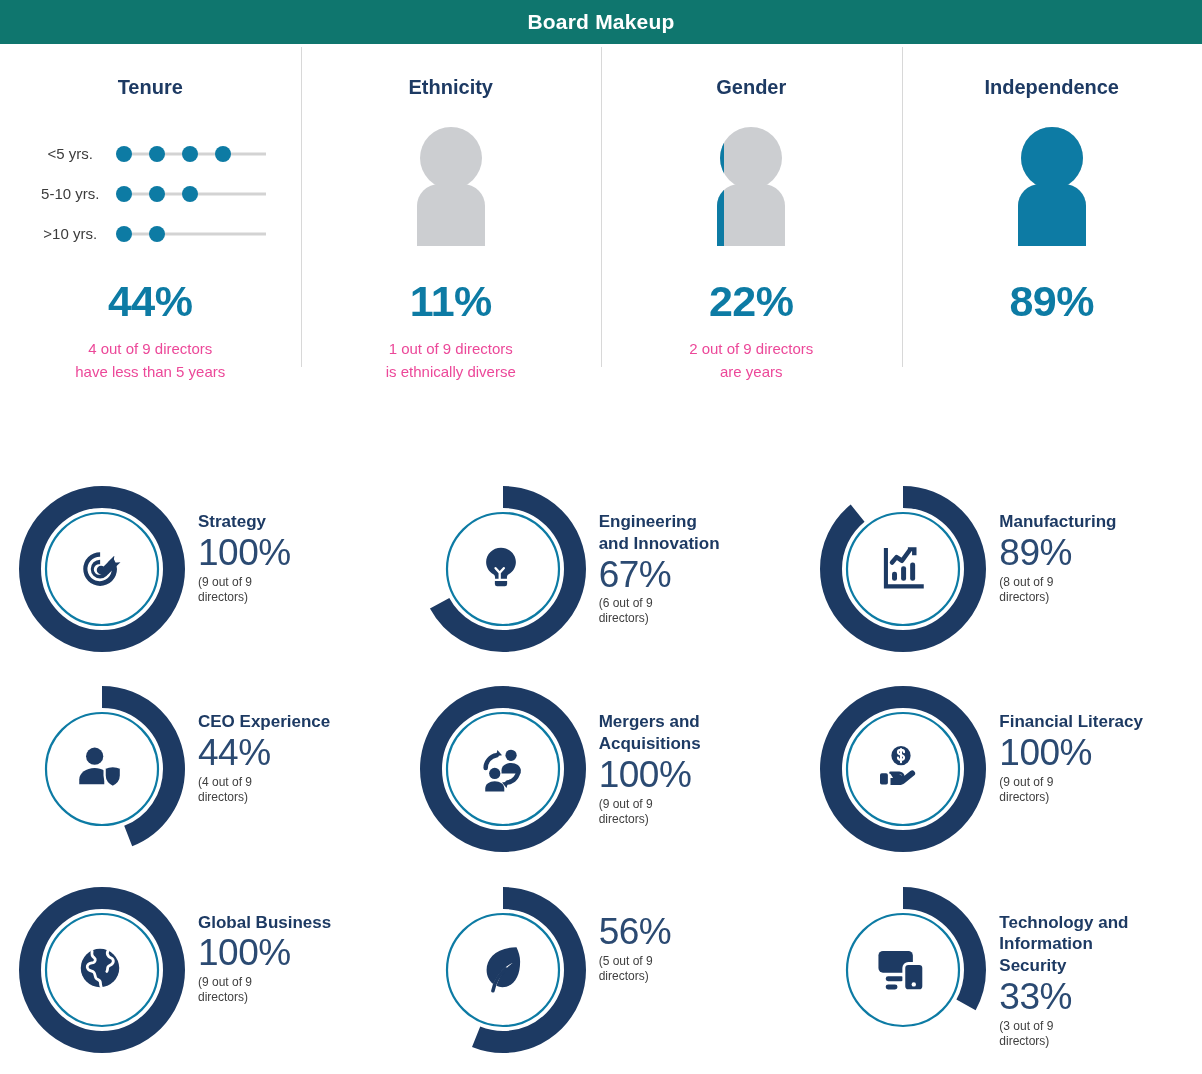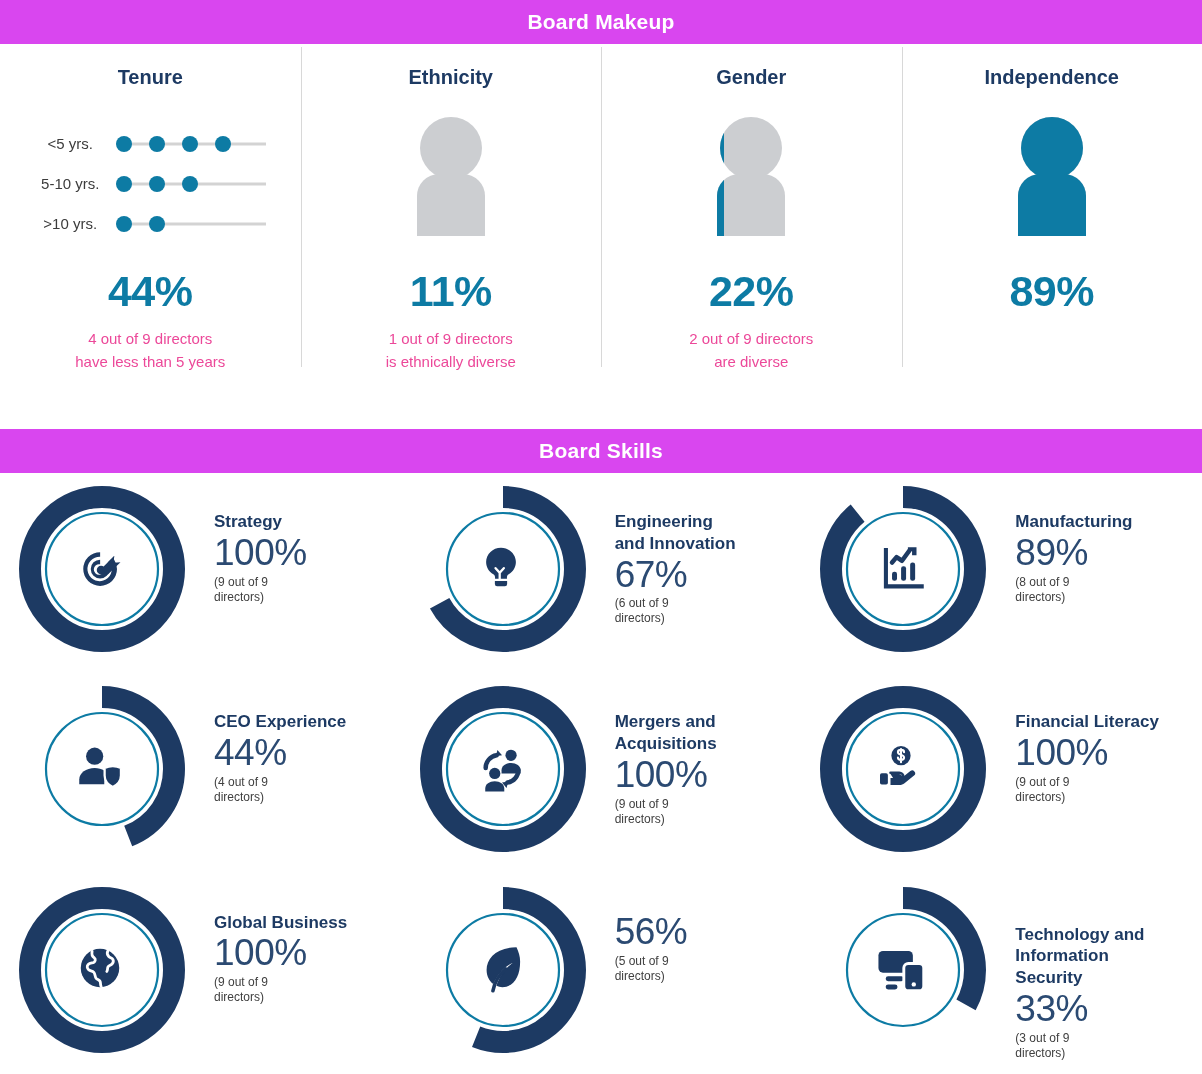--- a/index.html
+++ b/index.html
@@ -9,21 +9,21 @@
     height: 1074px;
     background: #ffffff;
     font-family: "Liberation Sans", sans-serif;
     overflow: hidden;
   }
 
   .page { position: relative; width: 1202px; height: 1074px; background:#fff; }
 
   
   .section-bar {
-    background: #d946ef;
+    background: #0f766e;
     color: #ffffff;
     text-align: center;
     font-weight: bold;
     font-size: 21px;
     letter-spacing: .2px;
     line-height: 44px;
     height: 44px;
     width: 1202px;
   }
   #board-makeup-bar { position: absolute; top: 0; left: 0; }
@@ -35,21 +35,21 @@
     top: 44px; left: 0;
     width: 1202px; height: 385px;
     display: flex;
   }
   .makeup-card {
     position: relative;
     flex: 1 1 0;
     display: flex;
     flex-direction: column;
     align-items: center;
-    padding-top: 22px;
+    padding-top: 32px;
   }
   .makeup-card + .makeup-card::before {
     content: "";
     position: absolute;
     left: 0; top: 3px;
     width: 1px; height: 320px;
     background: #d8d8d8;
   }
   .makeup-title {
     font-size: 20px;
@@ -127,21 +127,20 @@
     width: 1202px;
     height: 601px;
     display: grid;
     grid-template-columns: repeat(3, 1fr);
     grid-template-rows: repeat(3, 1fr);
   }
   .skill-cell {
     display: flex;
     align-items: flex-start;
     padding-left: 18px;
-    gap: 16px;
   }
   .donut-wrap {
     position: relative;
     width: 168px;
     height: 168px;
     flex: 0 0 168px;
     margin-top: 12px;
   }
   .donut-wrap svg { display: block; }
   .donut-icon {
@@ -271,21 +270,21 @@
             <g clip-path="url(#clipGen)">
               <circle cx="48" cy="32" r="31" fill="#0d7ba4"></circle>
               <path d="M14 132 V92 a22 22 0 0 1 22 -22 h24 a22 22 0 0 1 22 22 V132 Z" fill="#0d7ba4" transform="translate(0,-12)"></path>
             </g>
           </svg>
         </div>
       </div>
       <div class="makeup-pct">22%</div>
       <div class="makeup-note">
         <div>2 out of 9 directors</div>
-        <div>are diverse</div>
+        <div>are years</div>
       </div>
     </div>
 
     <div class="makeup-card">
       <div class="makeup-title">Independence</div>
       <div class="makeup-visual">
         <div class="person">
           <svg width="96" height="132" viewBox="0 0 96 132">
             <defs>
               <clipPath id="clipInd">
@@ -300,21 +299,20 @@
               <circle cx="48" cy="32" r="31" fill="#0d7ba4"></circle>
               <path d="M14 132 V92 a22 22 0 0 1 22 -22 h24 a22 22 0 0 1 22 22 V132 Z" fill="#0d7ba4" transform="translate(0,-12)"></path>
             </g>
           </svg>
         </div>
       </div>
       <div class="makeup-pct">89%</div>
     </div>
   </div>
 
-  <div class="section-bar" id="board-skills-bar">Board Skills</div>
 
   <div class="skills-grid" id="skills-grid">
       <div class="skill-cell">
         <div class="donut-wrap">
           <svg width="168" height="168" viewBox="0 0 168 168">
       <circle cx="84" cy="84" r="72" fill="none" stroke="#1d3a63" stroke-width="22"></circle>
       <circle cx="84" cy="84" r="56" fill="none" stroke="#0d7ba4" stroke-width="2.2"></circle>
     </svg>
           <div class="donut-icon">
             <svg viewBox="0 0 64 64" width="60" height="60">
@@ -501,21 +499,21 @@
             <svg viewBox="0 0 64 64" width="58" height="58">
       <rect x="6" y="12" width="38" height="24" rx="5" fill="#1d3a63"></rect>
       <rect x="14" y="40" width="20" height="5.5" rx="2.7" fill="#1d3a63"></rect>
       <rect x="14" y="49" width="13" height="5.5" rx="2.7" fill="#1d3a63"></rect>
       <rect x="34" y="26" width="22" height="30" rx="5" fill="#1d3a63" stroke="#ffffff" stroke-width="3.2"></rect>
       <circle cx="45" cy="49" r="2.4" fill="#ffffff"></circle>
     </svg>
           </div>
         </div>
         <div class="skill-text">
-          <div class="skill-name" style="white-space: pre-line; margin-top: 12px;">Technology and
+          <div class="skill-name" style="white-space: pre-line;">Technology and
 Information
 Security</div>
           <div class="skill-pct">33%</div>
           <div class="skill-sub">(3 out of 9
 directors)</div>
         </div>
       </div>
     </div>
 
 </div>

